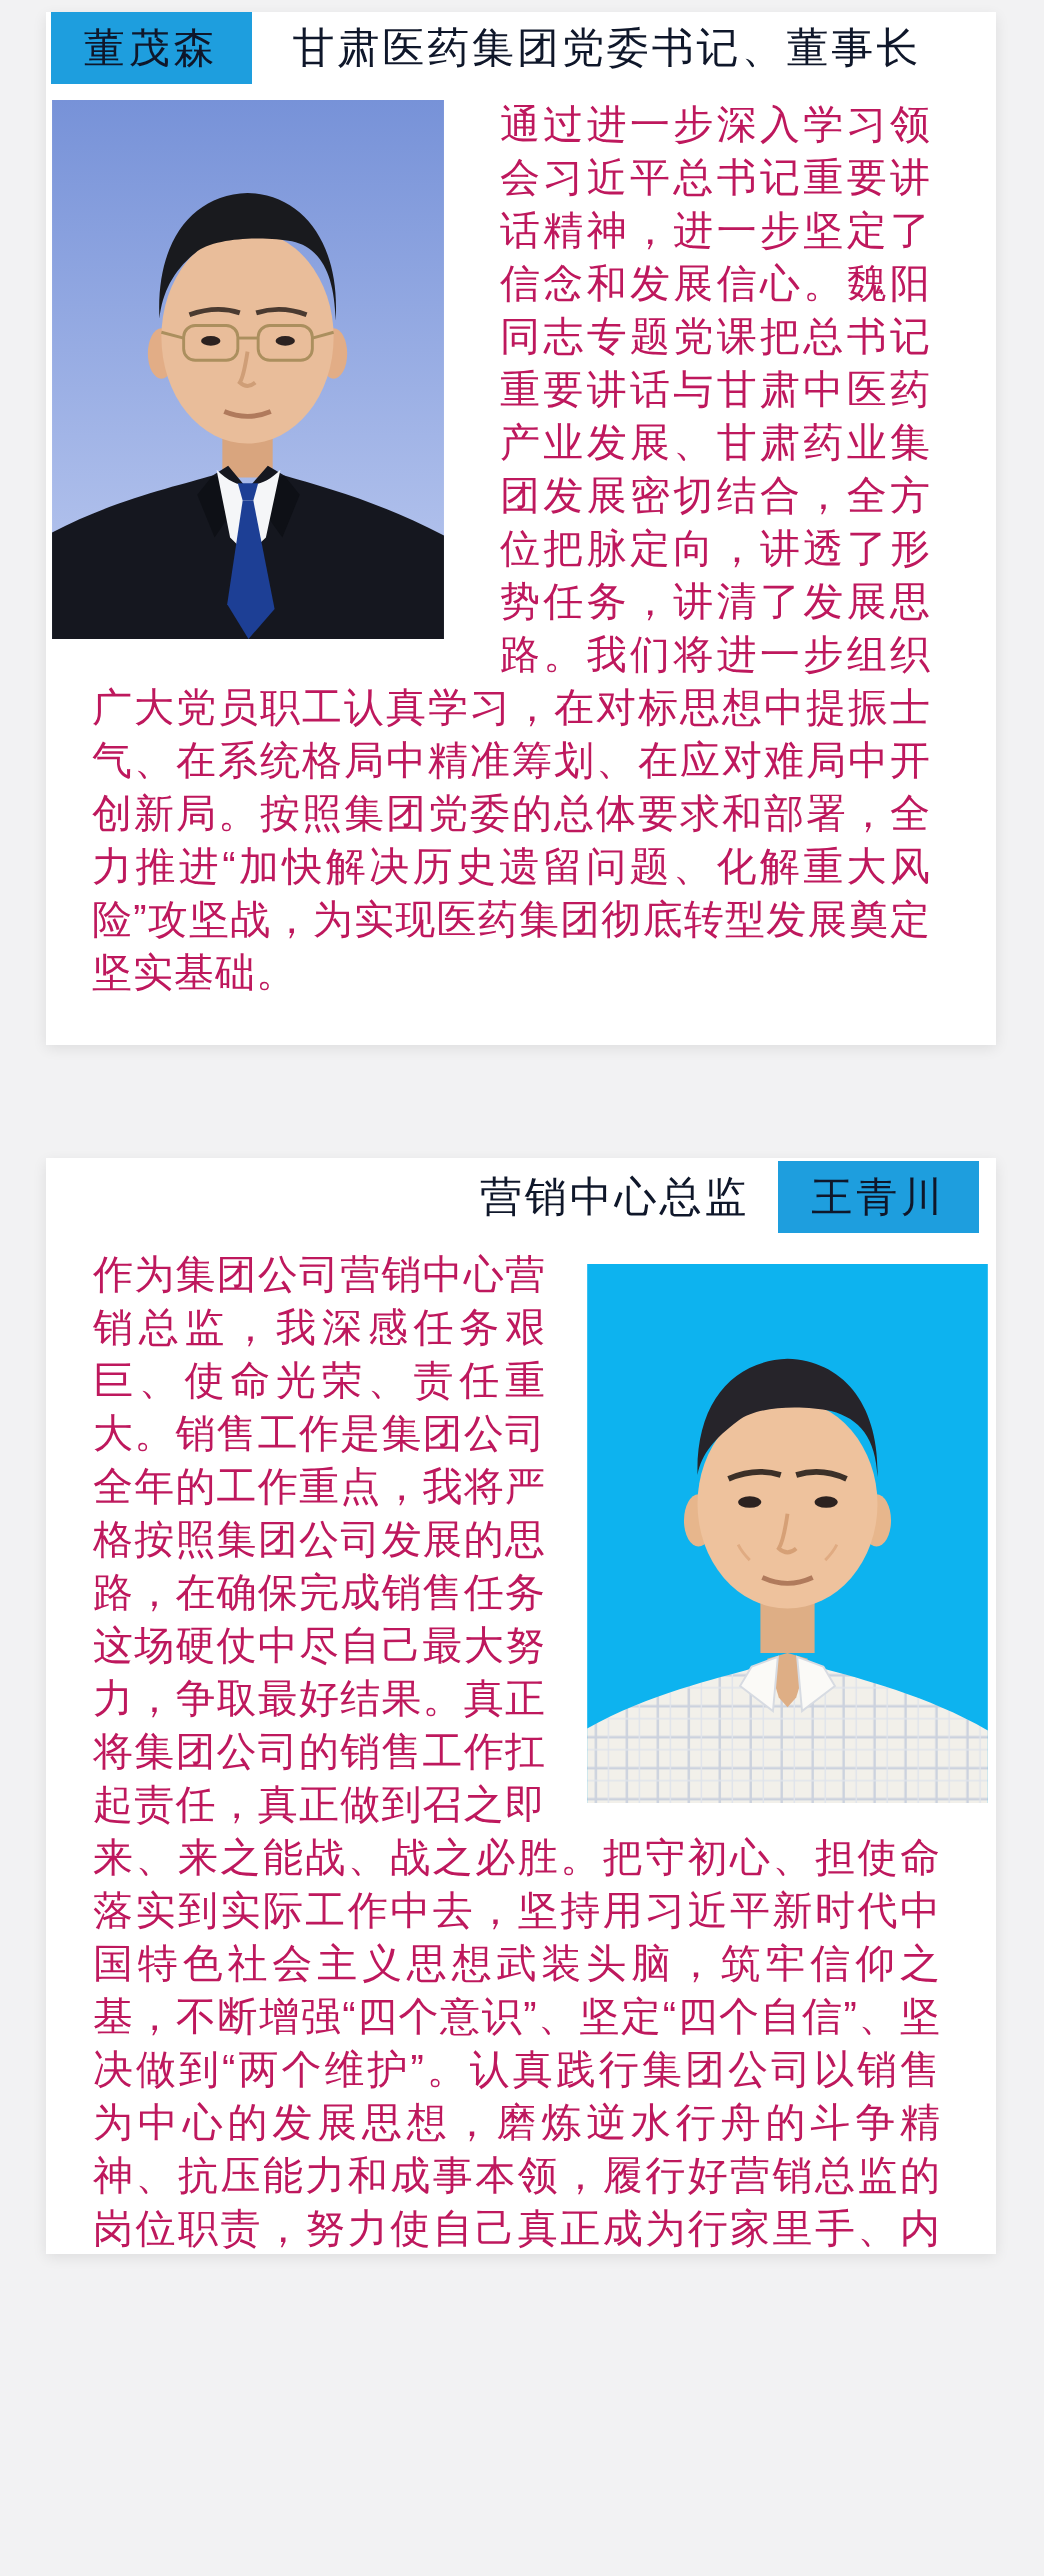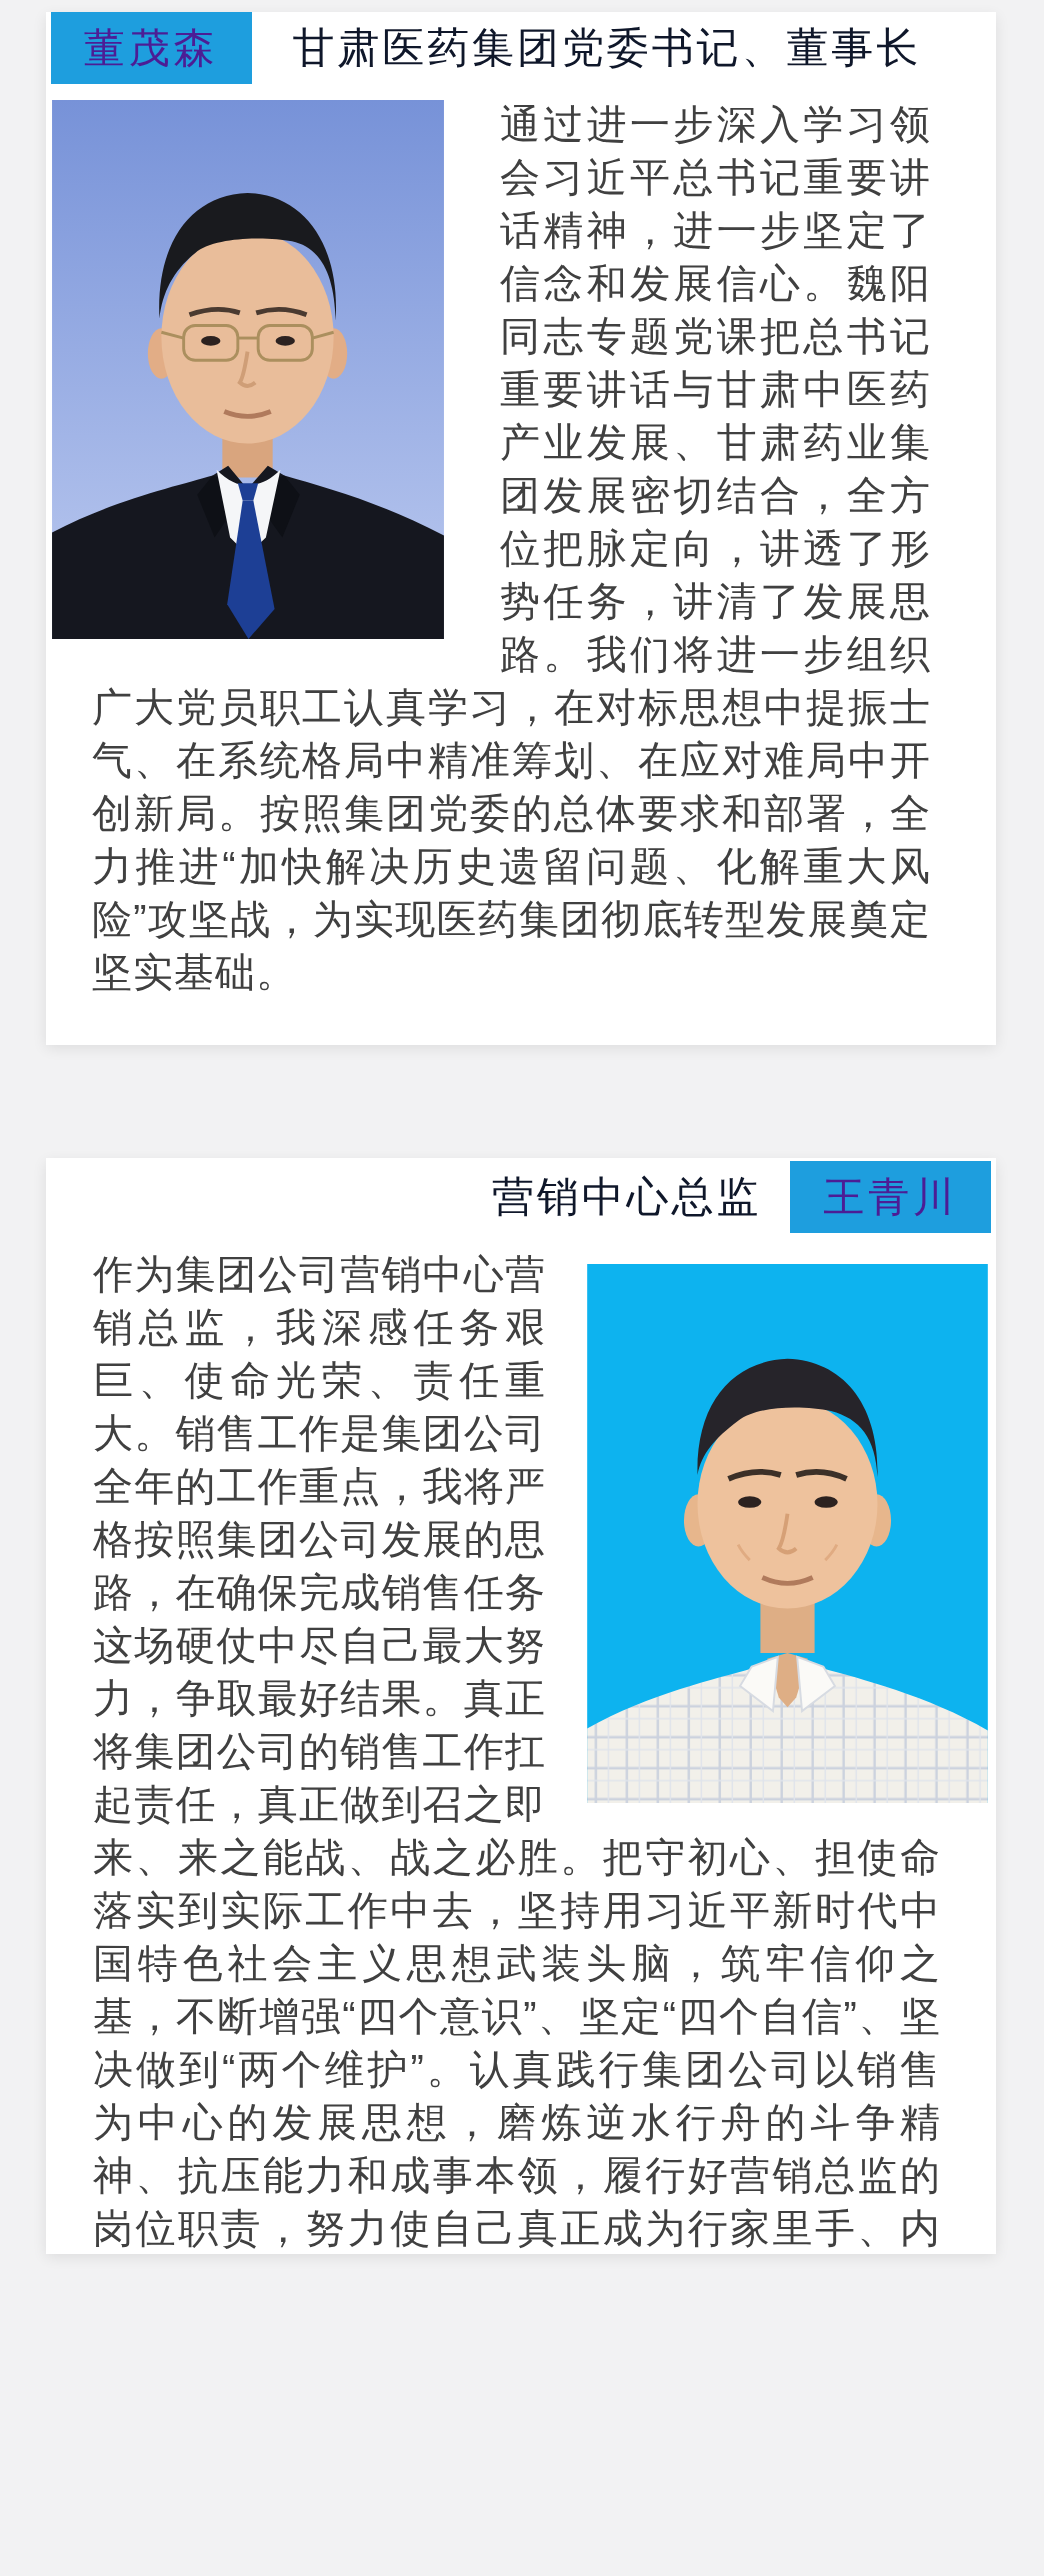--- a/index.html
+++ b/index.html
@@ -24,45 +24,45 @@
   .card-header{
     display:flex;
     align-items:center;
   }
   .card-2 .card-header{
     justify-content:flex-end;
     padding-top:2.9px;
   }
   .name-badge{
     background:#1e9ede;
-    color:#4c1d95;
+    color:#0f172a;
     font-size:41px;
     letter-spacing:3.9px;
     height:72px;
     line-height:72px;
     padding:0 33px;
     white-space:nowrap;
     flex:0 0 auto;
   }
   .card-1 .name-badge{margin-left:4.8px;}
-  .card-2 .name-badge{margin-right:5px;}
+  .card-2 .name-badge{margin-right:17px;}
   .role-title{
     color:#0f172a;
     font-size:42px;
     letter-spacing:2.9px;
     white-space:nowrap;
   }
   .card-1 .role-title{margin-left:41px;}
   .card-2 .role-title{margin-right:29px;}
 
   .card-body{
     font-size:40px;
     line-height:53px;
     letter-spacing:1px;
-    color:#404040;
+    color:#be185d;
     text-align:justify;
   }
   .card-1 .card-body{padding:14.5px 65px 0 46px;}
   .card-2 .card-body{padding:15.5px 55px 0 47px;}
   .card-body p{margin:0;}
 
   .portrait{
     display:block;
   }
   .portrait-left{

